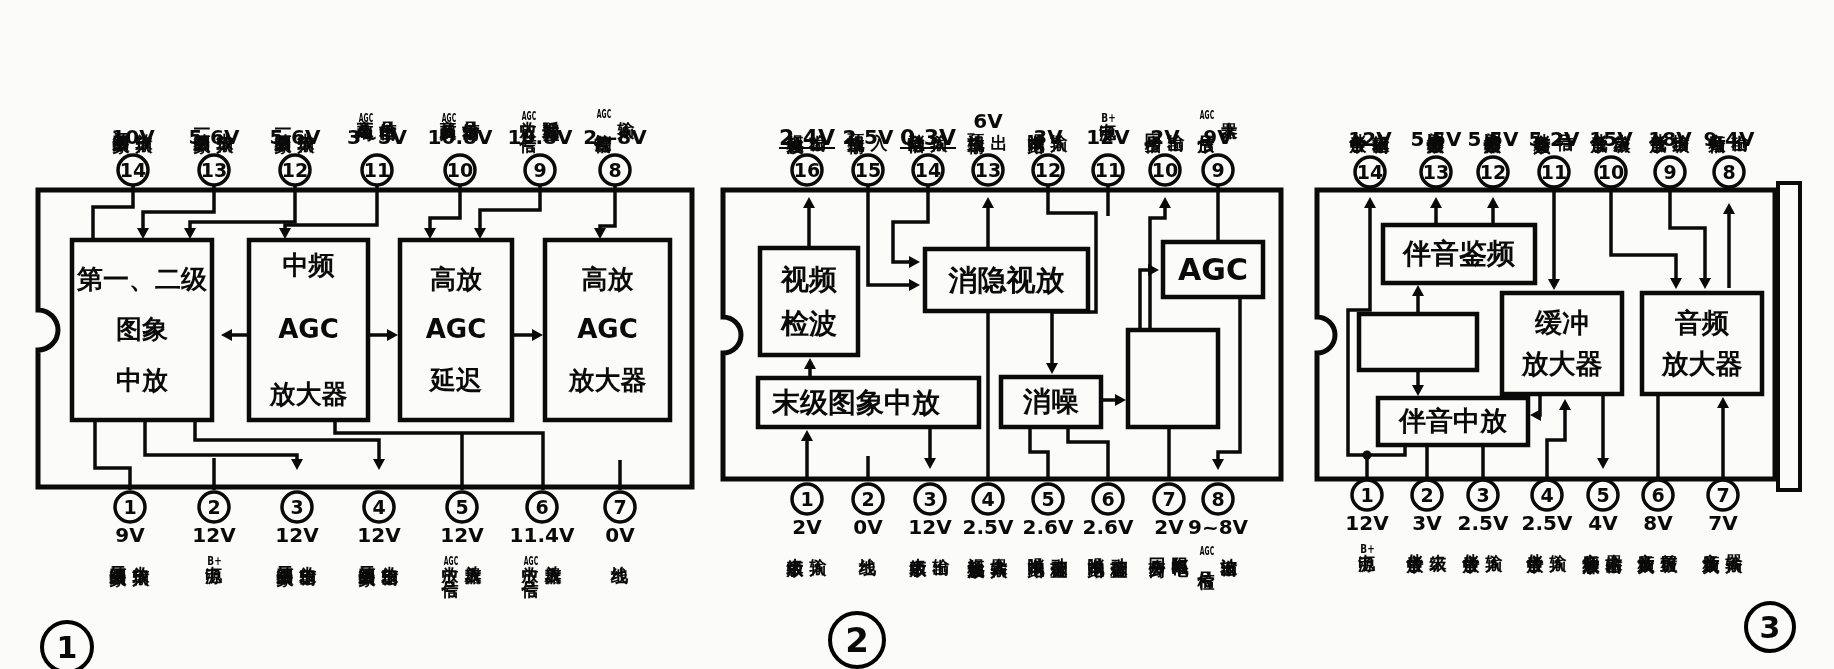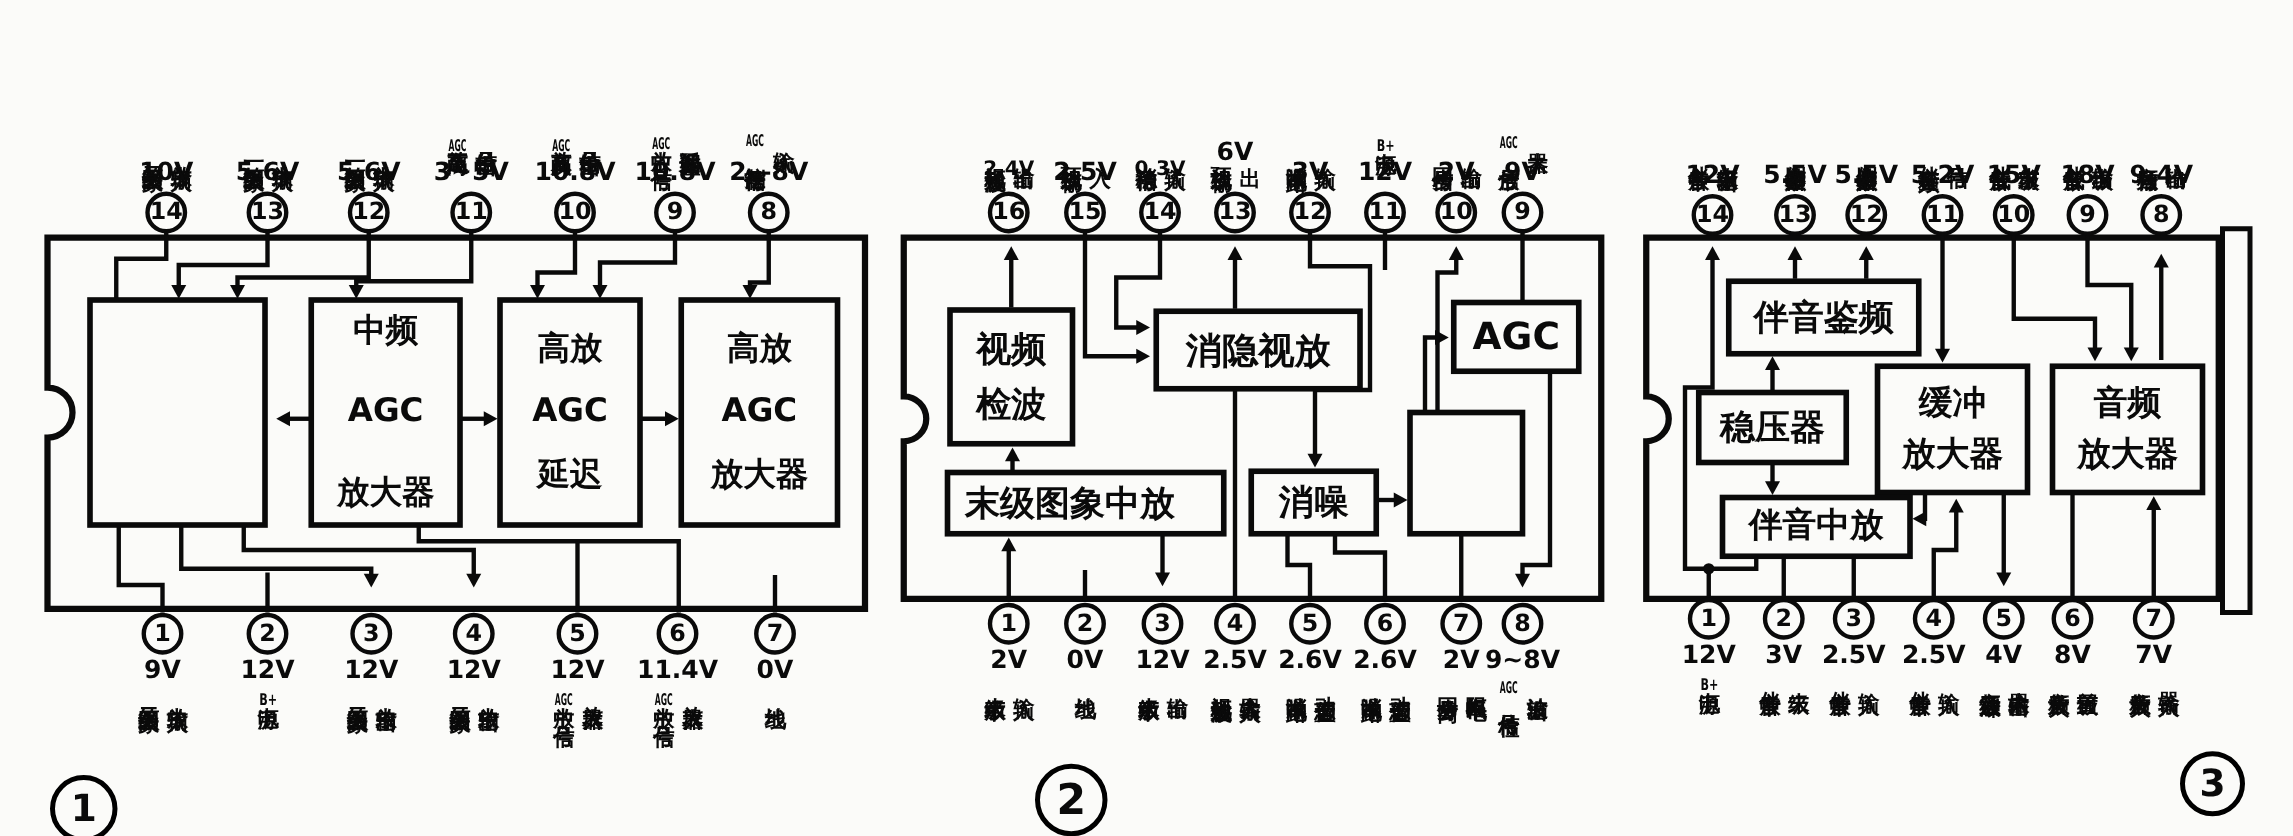--- a/index.html
+++ b/index.html
@@ -9,21 +9,21 @@
   }
   #wires-svg { position:absolute; left:0; top:0; }
   .pinnum {
     position:absolute; transform:translate(-50%,-50%);
     font-size:19px; font-weight:800; line-height:1; white-space:nowrap;
   }
   .volt {
     position:absolute; transform:translateX(-50%);
     font-size:20px; font-weight:800; white-space:nowrap; line-height:1.1;
   }
-  .volt.big { font-size:16px; font-weight:900; }
+  .volt.big { font-size:22px; font-weight:900;text-decoration:underline; }
   .vlabel { position:absolute; display:flex; gap:3px; }
   .vlabel.top { align-items:flex-start; }
   .vcol {
     writing-mode:vertical-rl; text-orientation:upright;
     font-size:17px; line-height:20px; font-weight:700; letter-spacing:1px;
   }
   .tcu {
     text-combine-upright:all; -webkit-text-combine:horizontal;
     font-size:13px; font-weight:800; letter-spacing:0;
   }
@@ -191,20 +191,25 @@
       <circle cx="1670" cy="172" r="15" fill="#fbfbf9" stroke="#0a0a0a" stroke-width="3.5"></circle>
       <circle cx="1729" cy="172" r="15" fill="#fbfbf9" stroke="#0a0a0a" stroke-width="3.5"></circle>
       <circle cx="1367" cy="495" r="15" fill="#fbfbf9" stroke="#0a0a0a" stroke-width="3.5"></circle>
       <circle cx="1427" cy="495" r="15" fill="#fbfbf9" stroke="#0a0a0a" stroke-width="3.5"></circle>
       <circle cx="1483" cy="495" r="15" fill="#fbfbf9" stroke="#0a0a0a" stroke-width="3.5"></circle>
       <circle cx="1547" cy="495" r="15" fill="#fbfbf9" stroke="#0a0a0a" stroke-width="3.5"></circle>
       <circle cx="1603" cy="495" r="15" fill="#fbfbf9" stroke="#0a0a0a" stroke-width="3.5"></circle>
       <circle cx="1658" cy="495" r="15" fill="#fbfbf9" stroke="#0a0a0a" stroke-width="3.5"></circle>
       <circle cx="1723" cy="495" r="15" fill="#fbfbf9" stroke="#0a0a0a" stroke-width="3.5"></circle>
     </svg>
+<div class="block-label" style="left: 75px; top: 243px; width: 134px; height: 174px; font-size: 26px;">
+      <div>第一、二级</div>
+      <div>图象</div>
+      <div>中放</div>
+    </div>
     <div class="block-label" style="left: 252px; top: 243px; width: 113px; height: 174px; font-size: 26px; gap: 28px;">
       <div>中频</div>
       <div>AGC</div>
       <div>放大器</div>
     </div>
     <div class="block-label" style="left: 403px; top: 243px; width: 106px; height: 174px; font-size: 26px;">
       <div>高放</div>
       <div>AGC</div>
       <div>延迟</div>
     </div>
@@ -403,23 +408,20 @@
     <div class="pinnum" style="left: 1218px; top: 499px;">8</div>
     <div class="volt" style="left: 1218px; top: 516px;">9~8V</div>
     <div class="vlabel top" style="left: 1163px; width: 110px; justify-content: center; top: 544px;">
       <div class="vcol"><span class="tcu">AGC</span>信号检</div>
       <div class="vcol">波输出</div>
     </div>
     <div class="badge" style="left: 857px; top: 640px; width: 50px; height: 50px; font-size: 34px;">2</div>
     <div class="block-label" style="left: 1386px; top: 228px; width: 146px; height: 52px; font-size: 28px;">
       <div>伴音鉴频</div>
     </div>
-    <div class="block-label" style="left: 1362px; top: 317px; width: 112px; height: 50px; font-size: 28px;">
-      <div>稳压器</div>
-    </div>
     <div class="block-label" style="left: 1505px; top: 296px; width: 114px; height: 95px; font-size: 27px;">
       <div>缓冲</div>
       <div>放大器</div>
     </div>
     <div class="block-label" style="left: 1645px; top: 296px; width: 114px; height: 95px; font-size: 27px;">
       <div>音频</div>
       <div>放大器</div>
     </div>
     <div class="block-label" style="left: 1381px; top: 401px; width: 144px; height: 41px; font-size: 27px;">
       <div>伴音中放</div>

